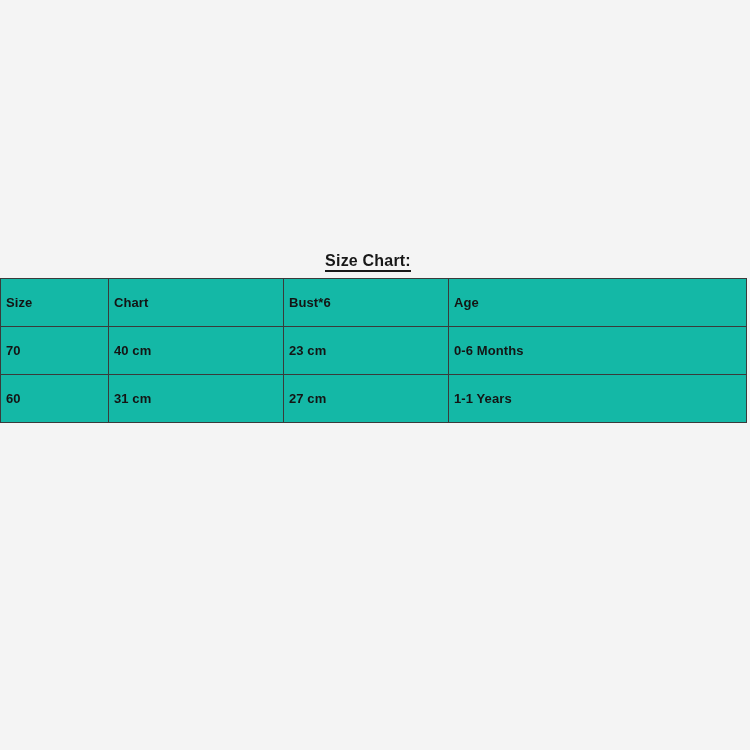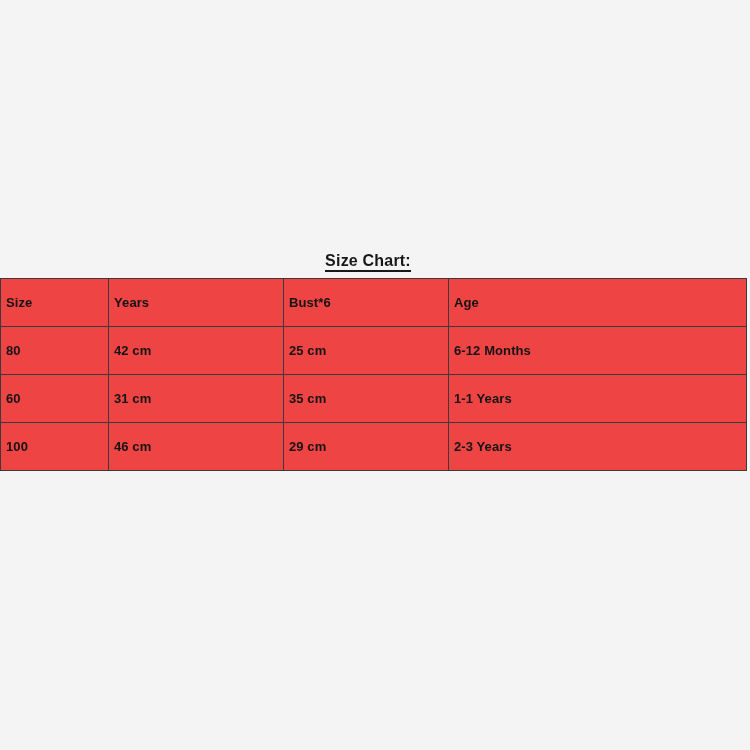--- a/index.html
+++ b/index.html
@@ -53,21 +53,21 @@
   table.size-table th,
   table.size-table td {
     border: 1.6px solid #3a3a3a;
     height: 47px;
     padding: 0 0 0 5px;
     text-align: left;
     vertical-align: middle;
     font-size: 13px;
     font-weight: bold;
     color: #141414;
-    background: #ef4444;
+    background: #14b8a6;
     letter-spacing: 0.1px;
     white-space: nowrap;
   }
   table.size-table th {
     font-weight: bold;
   }
 </style>
 </head>
 <body>
 
@@ -81,41 +81,35 @@
     <table class="size-table">
       <colgroup>
         <col class="c1">
         <col class="c2">
         <col class="c3">
         <col class="c4">
       </colgroup>
       <thead>
         <tr>
           <th>Size</th>
-          <th>Years</th>
+          <th>Chart</th>
           <th>Bust*6</th>
           <th>Age</th>
         </tr>
       </thead>
       <tbody>
         <tr>
-          <td>80</td>
-          <td>42 cm</td>
-          <td>25 cm</td>
-          <td>6-12 Months</td>
+          <td>70</td>
+          <td>40 cm</td>
+          <td>23 cm</td>
+          <td>0-6 Months</td>
         </tr>
         <tr>
           <td>60</td>
           <td>31 cm</td>
-          <td>35 cm</td>
+          <td>27 cm</td>
           <td>1-1 Years</td>
-        </tr>
-        <tr>
-          <td>100</td>
-          <td>46 cm</td>
-          <td>29 cm</td>
-          <td>2-3 Years</td>
         </tr>
       </tbody>
     </table>
   </div>
 
 </div>
 
 </body></html>

